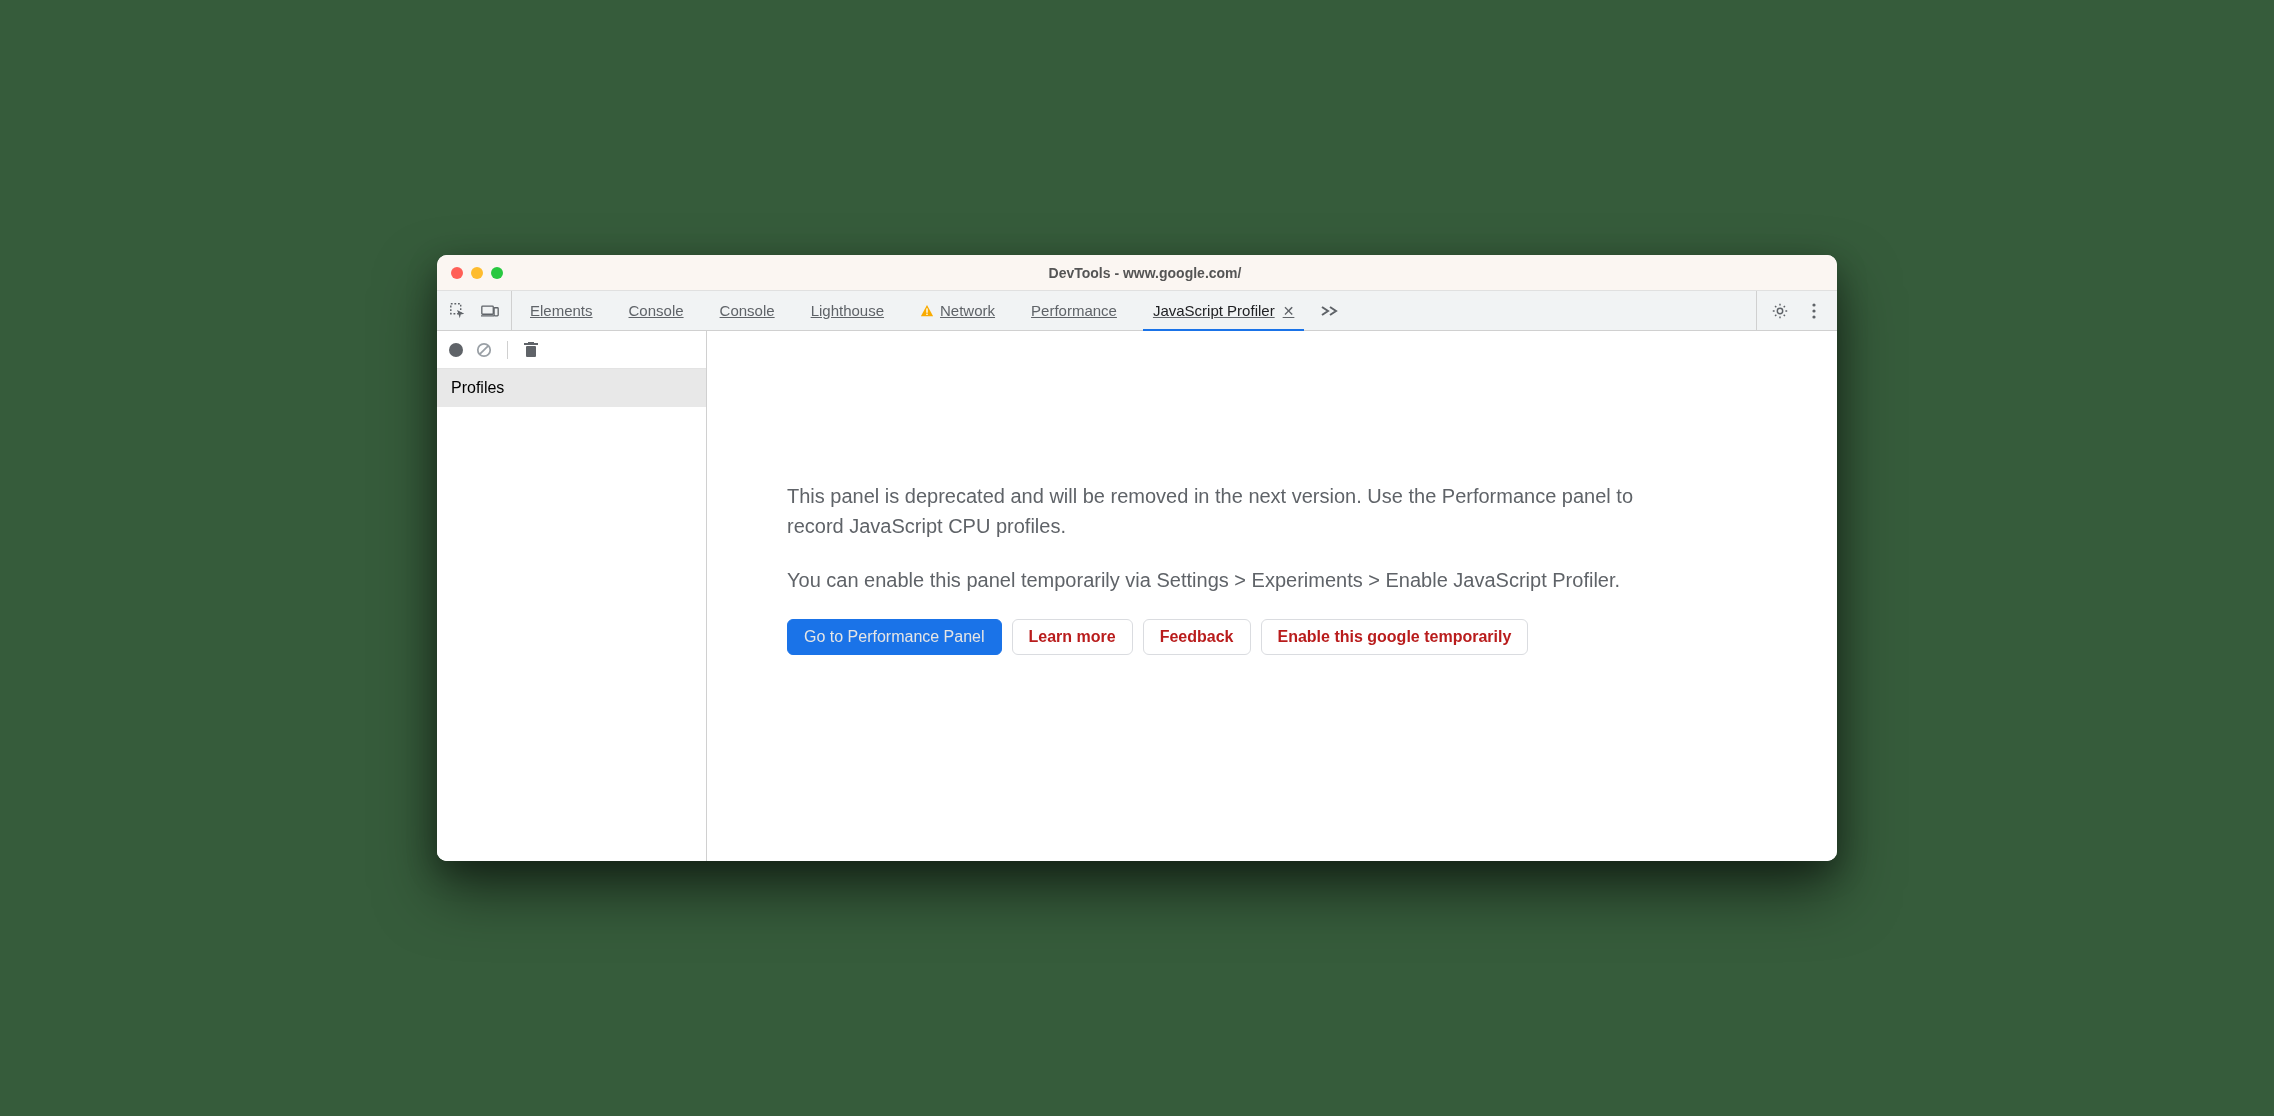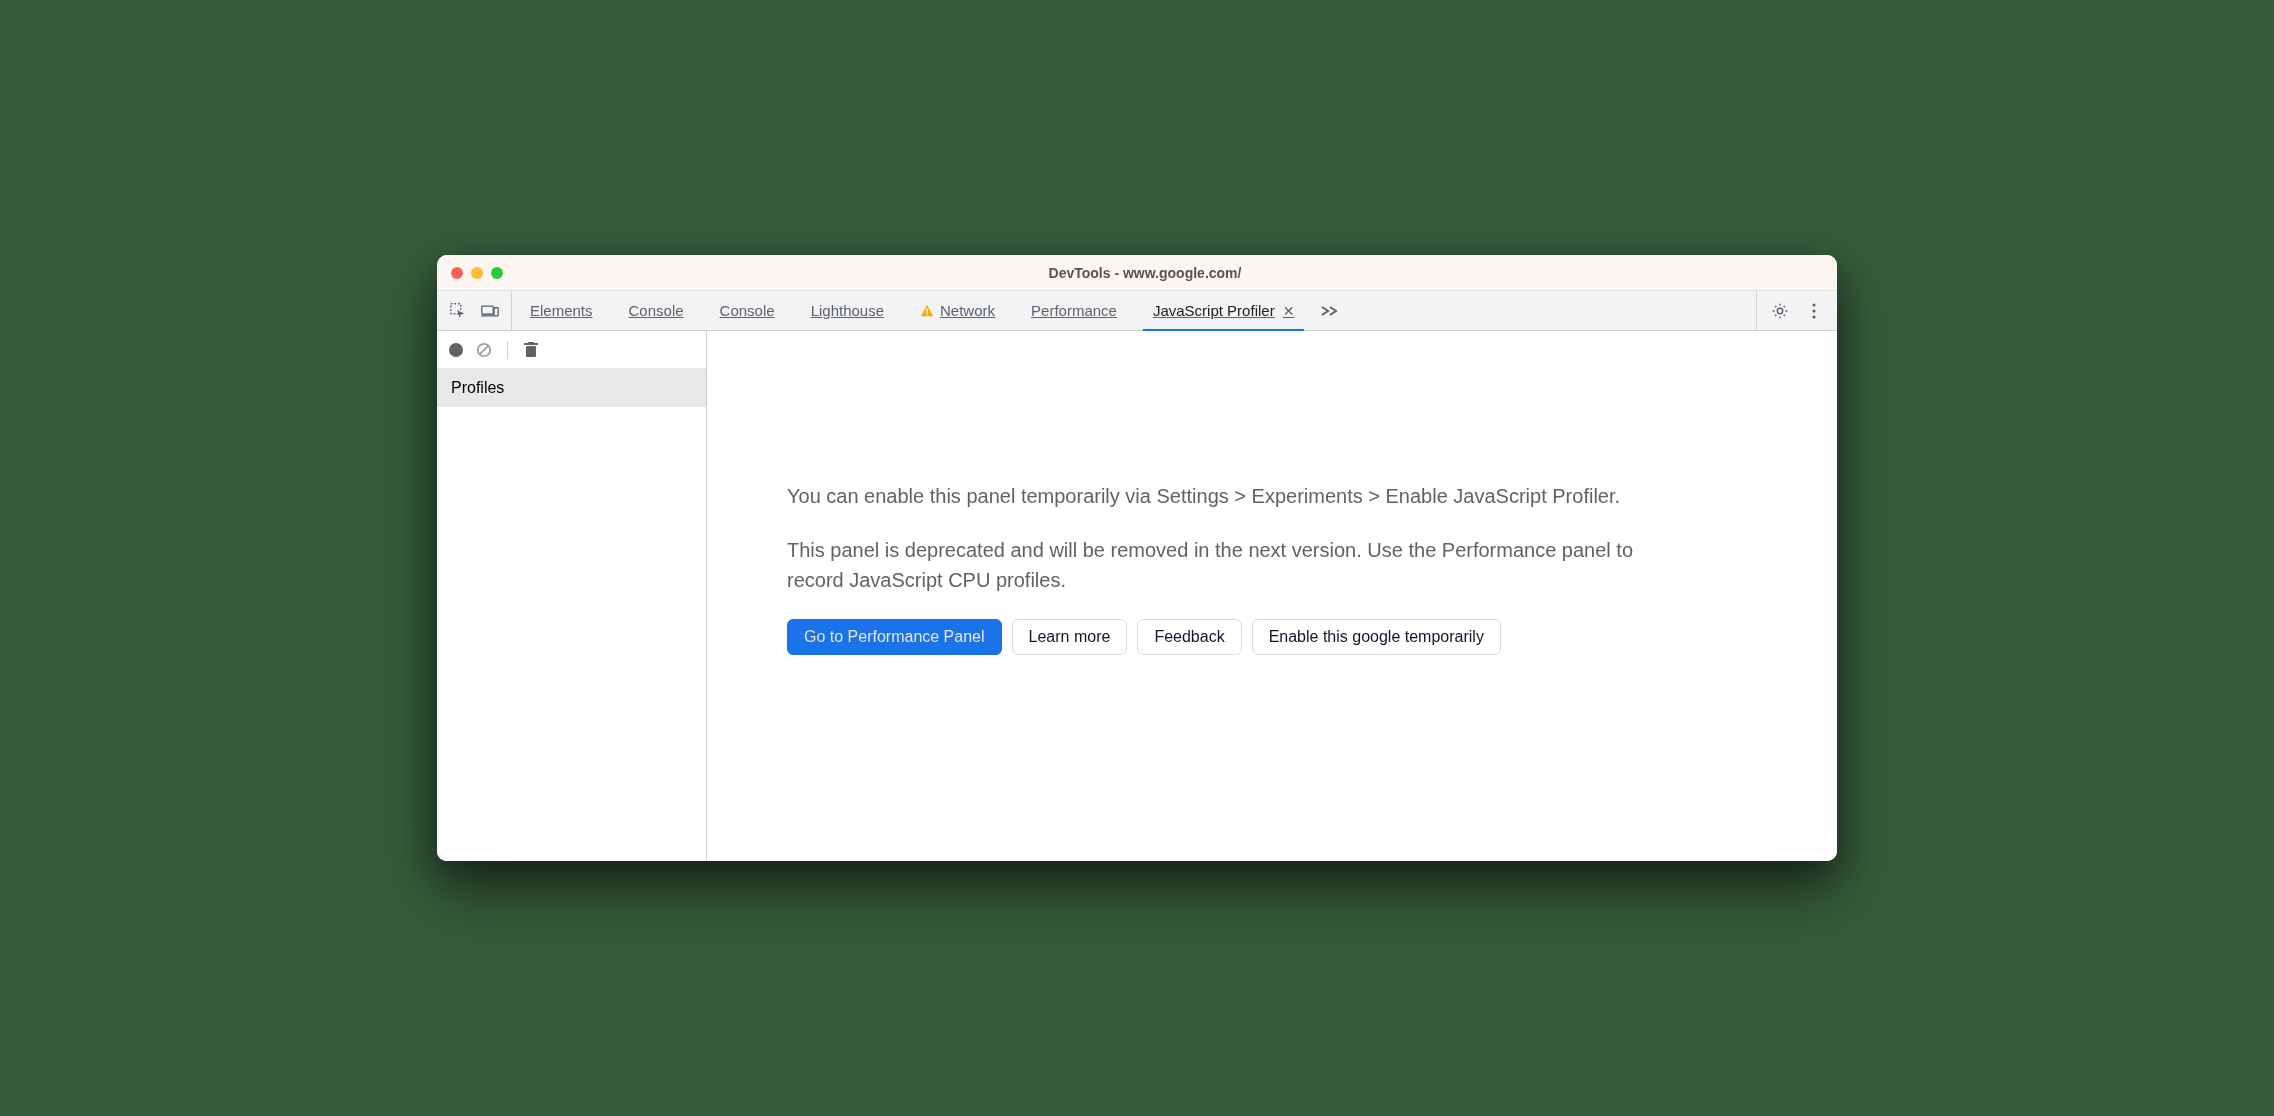--- a/index.html
+++ b/index.html
@@ -166,21 +166,22 @@
     gap: 10px;
     margin-top: 16px;
   }
   .btn {
     padding: 8px 16px;
     border-radius: 6px;
     font-size: 16px;
     cursor: pointer;
     border: 1px solid #dadce0;
     background: #fff;
-    color: #0f172a;
+    color: #b91c1c;
+    font-weight: bold;
   }
   .btn.primary {
     background: #1a73e8;
     border-color: #1a73e8;
     color: #e5e5e5;
     font-weight: 500;
   }
 </style>
 </head>
 <body>
@@ -285,22 +286,22 @@
               <rect x="4" y="0" width="6" height="2"></rect>
             </svg>
         </span>
       </div>
       <div class="sidebar-item">
         <span>Profiles</span>
       </div>
     </div>
 
     <div class="main">
+      <p>This panel is deprecated and will be removed in the next version. Use the Performance panel to record JavaScript CPU profiles.</p>
       <p>You can enable this panel temporarily via Settings &gt; Experiments &gt; Enable JavaScript Profiler.</p>
-      <p>This panel is deprecated and will be removed in the next version. Use the Performance panel to record JavaScript CPU profiles.</p>
       <div class="btn-row">
         <button class="btn primary">Go to Performance Panel</button>
         <button class="btn">Learn more</button>
         <button class="btn">Feedback</button>
         <button class="btn">Enable this google temporarily</button>
       </div>
     </div>
   </div>
 
 </div>

